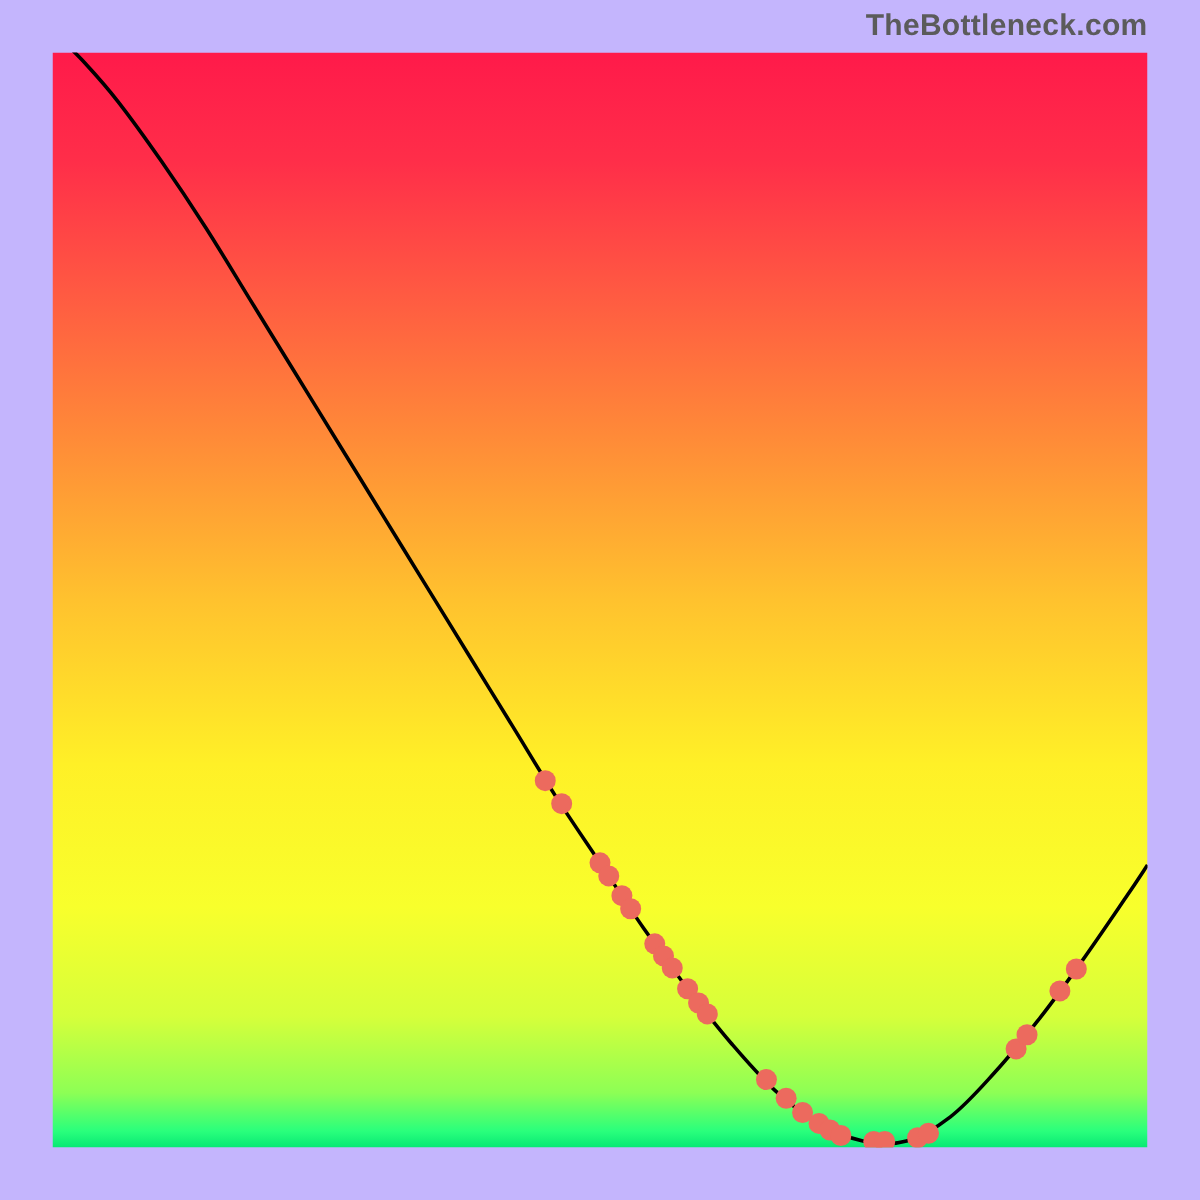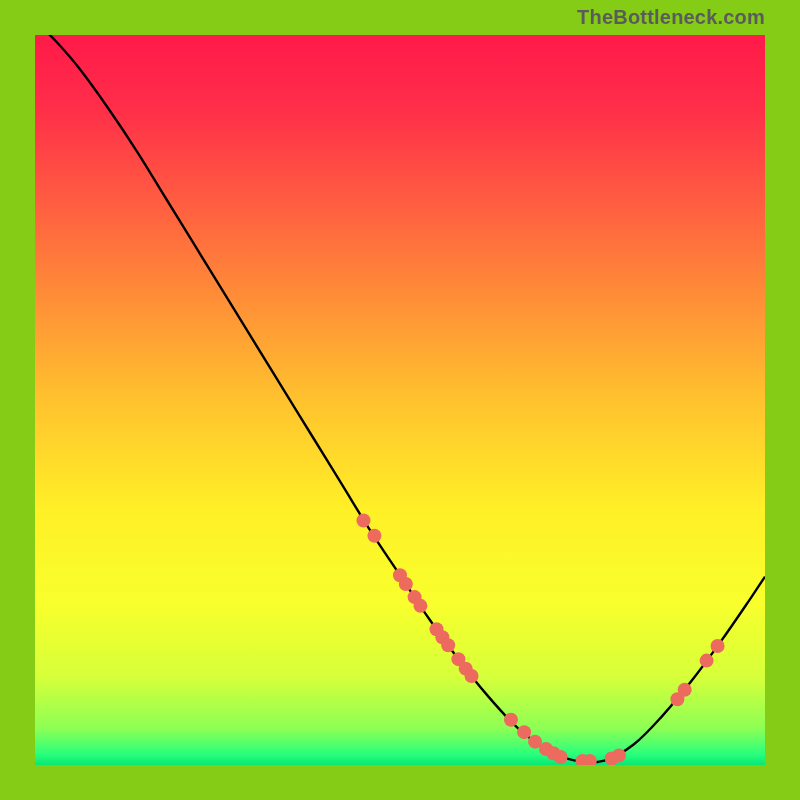--- a/index.html
+++ b/index.html
@@ -1,21 +1,21 @@
 <!DOCTYPE html>
 <html><head>
 <meta charset="utf-8">
 <style>
   * { margin: 0; padding: 0; box-sizing: border-box; }
   html, body { width: 800px; height: 800px; overflow: hidden; background: #000; }
   .frame {
     position: relative;
     width: 800px;
     height: 800px;
-    background: #84cc16;
+    background: #c4b5fd;
   }
   .plot-area {
     position: absolute;
     left: 35px;
     top: 35px;
     width: 730px;
     height: 730px;
   }
   .attribution {
     position: absolute;

